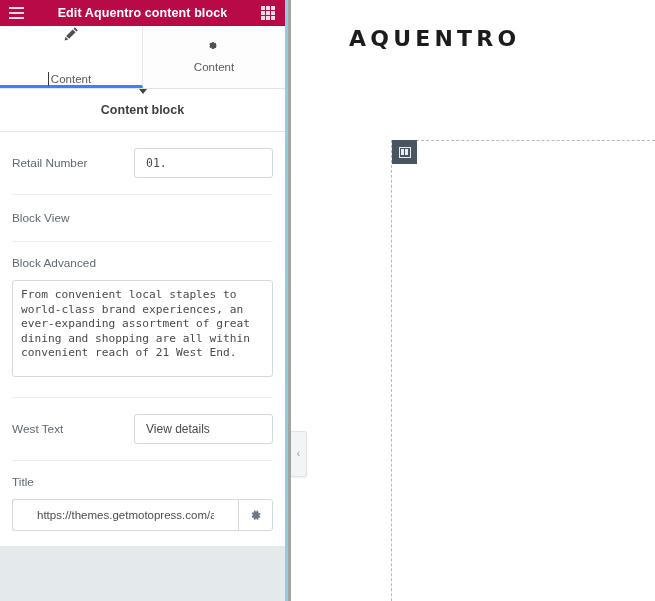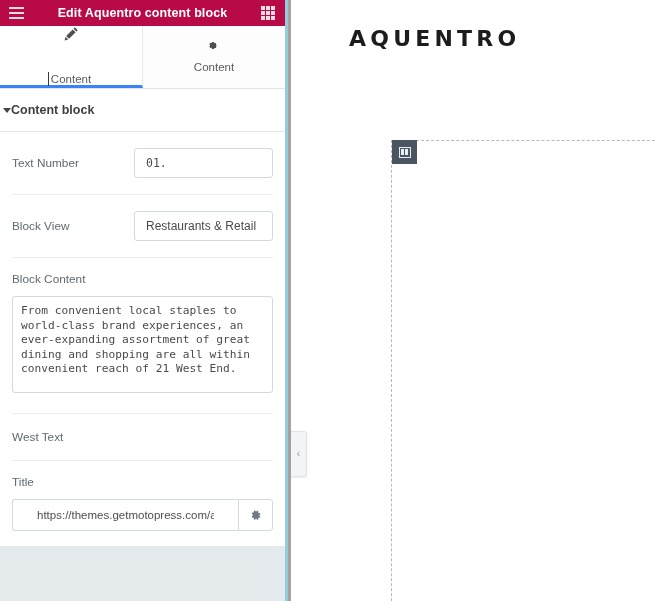--- a/index.html
+++ b/index.html
@@ -126,25 +126,27 @@
     color: #4f4f4f;
     line-height: 1;
     display: block;
   }
 
   
   .section-head {
     height: 43px;
     display: flex;
     align-items: center;
-    padding: 0 3px;
+    gap: 9px;
+    padding: 0 24px;
     border-bottom: 1px solid #e6e6e6;
     background: #ffffff;
     box-sizing: border-box;
     cursor: pointer;
+    flex-direction: column;
   }
   .caret {
     width: 0; height: 0;
     border-left: 4.5px solid transparent;
     border-right: 4.5px solid transparent;
     border-top: 5px solid #444;
   }
   .section-title {
     font-size: 12.5px;
     font-weight: bold;
@@ -390,36 +392,36 @@
     </div>
 
     <div class="section-head">
       <span class="caret"></span>
       <span class="section-title">Content block</span>
     </div>
 
     <div class="form">
 
       <div class="row">
-        <span class="fld-label">Text Number</span>
+        <span class="fld-label">Retail Number</span>
         <input class="txt" type="text" value="01." style="">
       </div>
 
       <div class="row">
         <span class="fld-label">Block View</span>
-        <input class="txt sans" type="text" value="Restaurants &amp; Retail" style="">
       </div>
 
       <div class="row stack">
-        <span class="fld-label block">Block Content</span>
+        <span class="fld-label block">Block Advanced</span>
         <textarea class="area" style="">From convenient local staples to world-class brand experiences, an ever-expanding assortment of great dining and shopping are all within convenient reach of 21 West End.</textarea>
       </div>
 
       <div class="row">
         <span class="fld-label">West Text</span>
+        <input class="txt sans" type="text" value="View details" style="">
       </div>
 
       <div class="row stack nob">
         <span class="fld-label block">Title</span>
         <div class="link-group">
           <input type="text" value="https://themes.getmotopress.com/a" style="">
           <div class="gear-btn">
             <svg width="13" height="13" viewBox="0 0 16 16" fill="#6d7a85">
               <path d="M8 5.4A2.6 2.6 0 1 0 8 10.6 2.6 2.6 0 0 0 8 5.4zm0 4a1.4 1.4 0 1 1 0-2.8 1.4 1.4 0 0 1 0 2.8z"></path>
               <path d="M15 9.1l-1.3-.3a5.7 5.7 0 0 0 0-1.6L15 6.9a.4.4 0 0 0 .3-.5l-.5-1.6a.4.4 0 0 0-.5-.3l-1.3.4a5.7 5.7 0 0 0-1.1-1.1l.4-1.3a.4.4 0 0 0-.3-.5L10.4.5a.4.4 0 0 0-.5.3L9.6 2.1a5.7 5.7 0 0 0-1.6 0L7.7.8a.4.4 0 0 0-.5-.3L5.6 1a.4.4 0 0 0-.3.5l.4 1.3a5.7 5.7 0 0 0-1.1 1.1l-1.3-.4a.4.4 0 0 0-.5.3l-.5 1.6a.4.4 0 0 0 .3.5l1.3.3a5.7 5.7 0 0 0 0 1.6L2.6 9.1a.4.4 0 0 0-.3.5l.5 1.6a.4.4 0 0 0 .5.3l1.3-.4a5.7 5.7 0 0 0 1.1 1.1l-.4 1.3a.4.4 0 0 0 .3.5l1.6.5a.4.4 0 0 0 .5-.3l.3-1.3a5.7 5.7 0 0 0 1.6 0l.3 1.3a.4.4 0 0 0 .5.3l1.6-.5a.4.4 0 0 0 .3-.5l-.4-1.3a5.7 5.7 0 0 0 1.1-1.1l1.3.4a.4.4 0 0 0 .5-.3l.5-1.6a.4.4 0 0 0-.3-.5z" transform="scale(0.82) translate(1.8,1.6)"></path>

